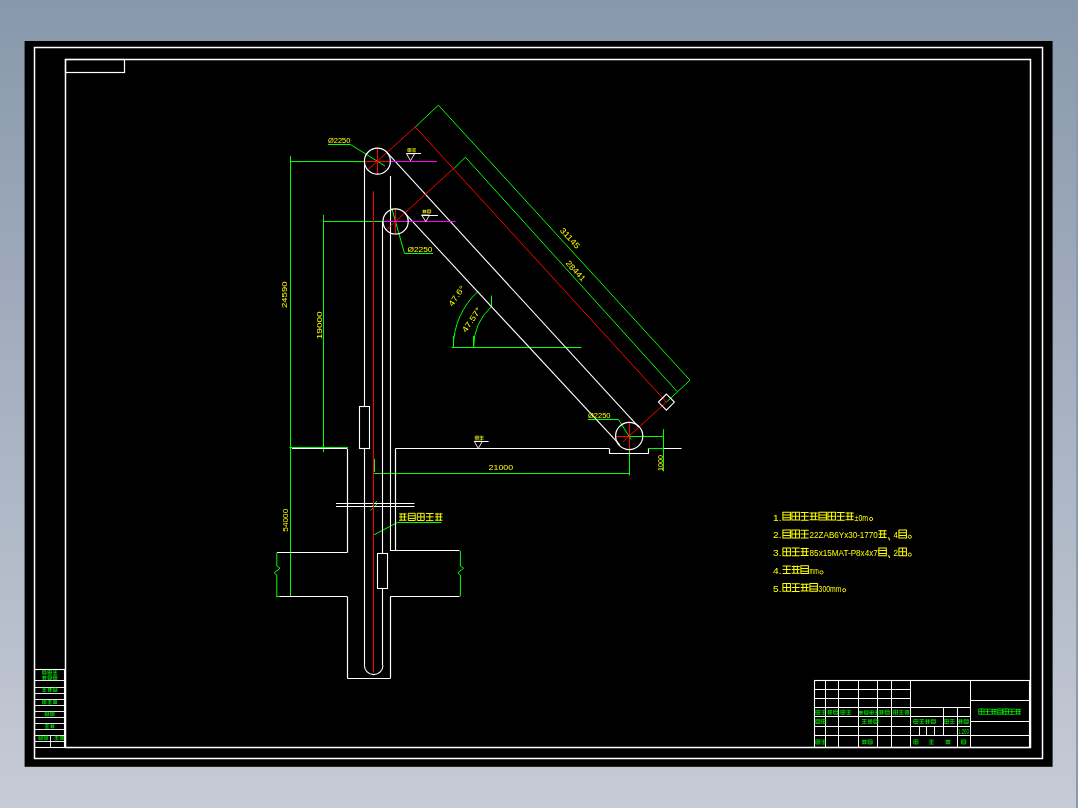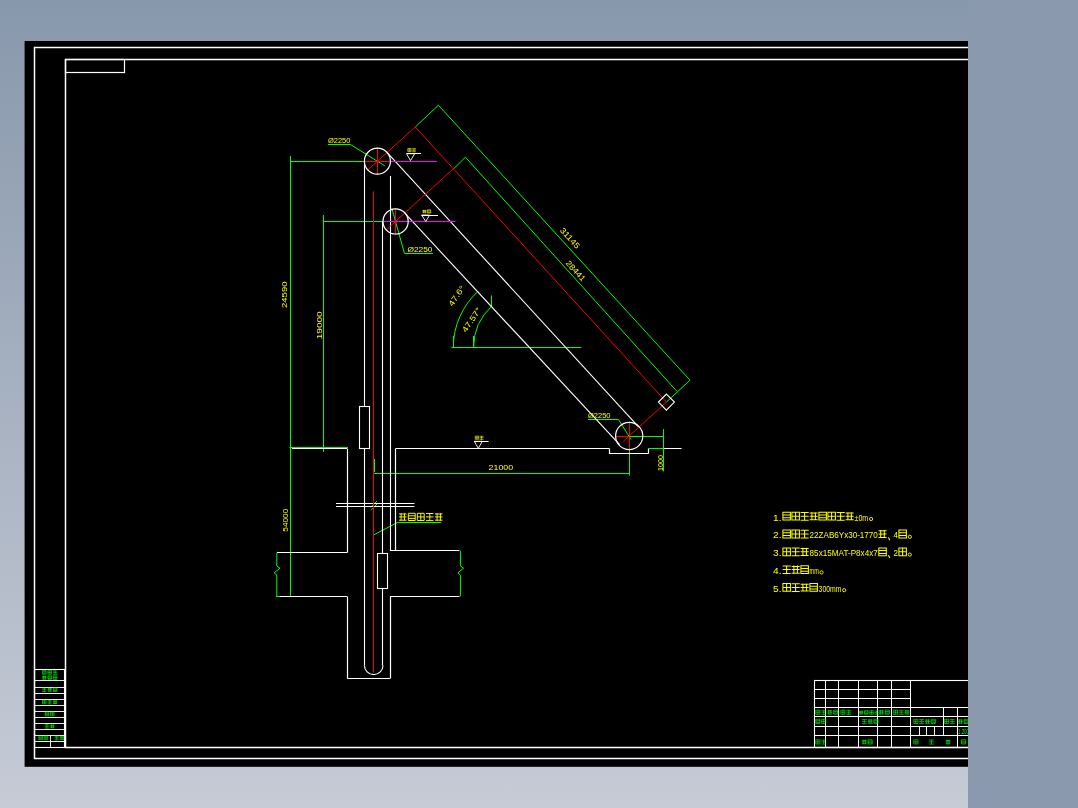--- a/index.html
+++ b/index.html
@@ -1,14 +1,14 @@
 <!DOCTYPE html>
 <html><head><meta charset="utf-8"><style>
 html,body{margin:0;padding:0;background:#8a99ad;}
-#c{position:relative;width:968px;height:808px;overflow:hidden;}
+#c{position:relative;width:1076px;height:808px;overflow:hidden;}
 </style></head><body>
 <div id="c"><svg width="1078" height="808" viewBox="0 0 1078 808">
 <defs>
         <linearGradient id="bg" x1="0" y1="0" x2="0" y2="1">
           <stop offset="0" stop-color="#8898ac"></stop>
           <stop offset="1" stop-color="#c6cbd6"></stop>
         </linearGradient>
       </defs>
 <rect x="0" y="0" width="1078" height="808" fill="url(#bg)"></rect>
 <rect x="24.6" y="41" width="1028" height="725.8" fill="#000000"></rect>

